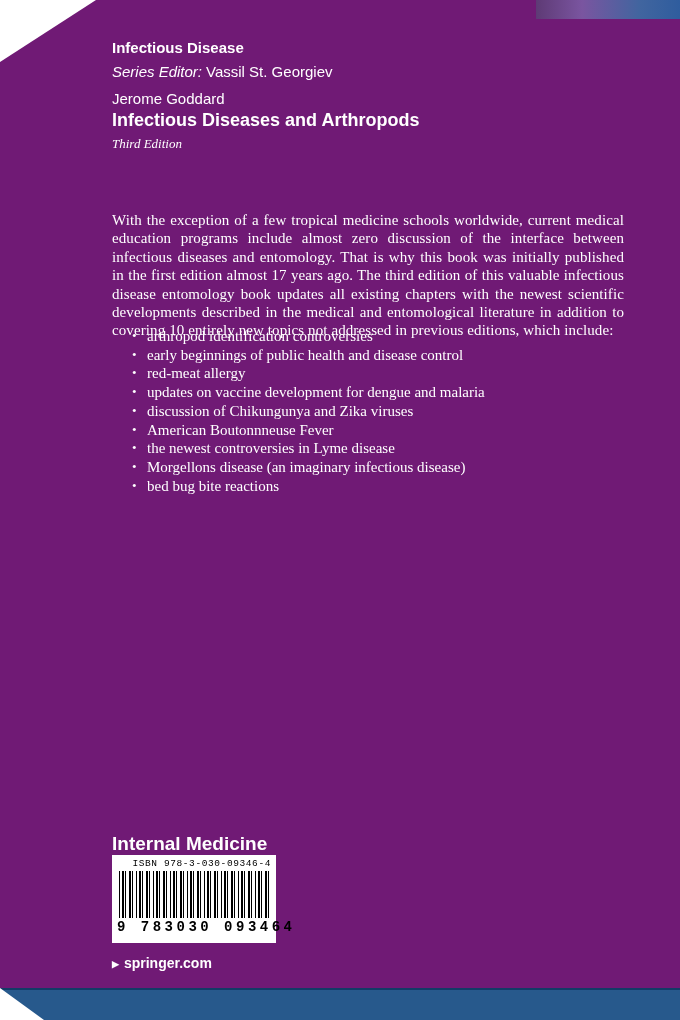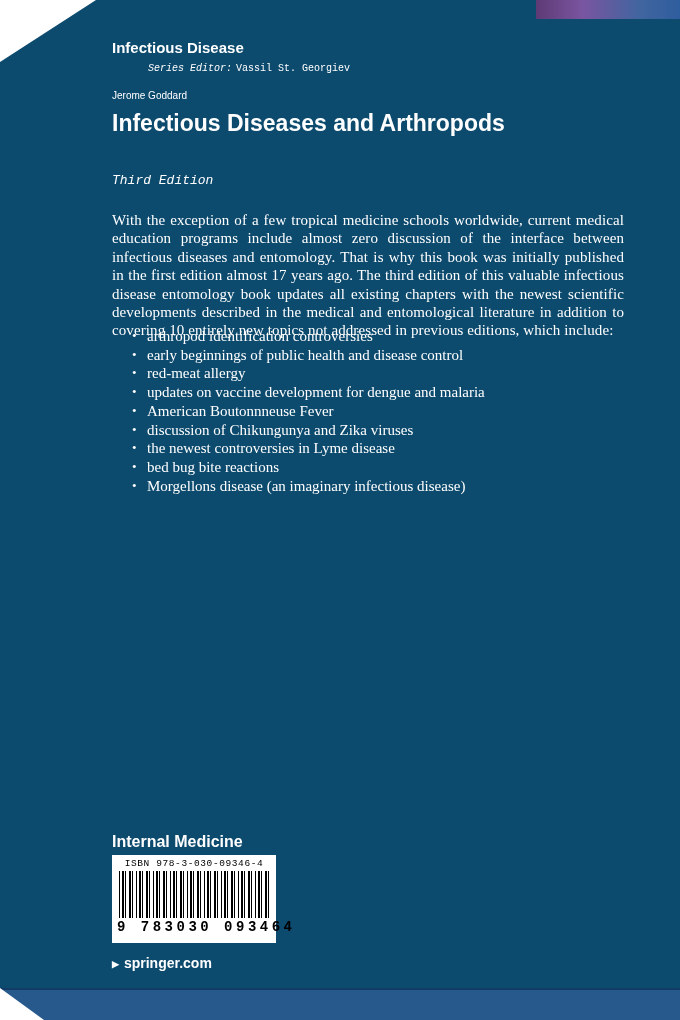--- a/index.html
+++ b/index.html
@@ -1,20 +1,20 @@
 <!DOCTYPE html>
 <html><head>
 <meta charset="utf-8">
 <style>
   * { margin:0; padding:0; box-sizing:border-box; }
   html,body { background:#e8e8e8; }
   .page {
     position:relative;
     width:680px; height:1020px;
-    background:#0c4a6e;
+    background:#701a75;
     overflow:hidden;
     color:#ffffff;
     font-family:"Liberation Serif", serif;
   }
   
   .corner-tl {
     position:absolute; top:0; left:0; width:96px; height:62px;
     background:#ffffff;
     clip-path:polygon(0 0, 100% 0, 0 100%);
   }
@@ -33,39 +33,38 @@
     border-top:2px solid #123c66;
   }
   
   .series-title {
     position:absolute; left:112px; top:39px;
     font-family:"Liberation Sans", sans-serif;
     font-weight:bold; font-size:15px;
   }
   .series-editor {
     position:absolute; left:112px; top:63px;
-    font-family:Liberation Mono, monospace;
-    font-size:10px;
-    margin-left:36px;
+    font-family:Liberation Sans, sans-serif;
+    font-size:15px;
   }
   .series-editor .label { font-style:italic; margin-right:4px; }
   .author {
     position:absolute; left:112px; top:90px;
     font-family:"Liberation Sans", sans-serif;
-    font-size:10px;
+    font-size:15px;
   }
   .book-title {
     position:absolute; left:112px; top:110px;
     font-family:"Liberation Sans", sans-serif;
-    font-weight:bold; font-size:23px;
+    font-weight:bold; font-size:18px;
   }
   .edition {
     position:absolute; left:112px; top:136px;
-    font-family:Liberation Mono, monospace;
-    font-style:italic; font-size:13px;margin-top:37px;
+    font-family:Liberation Serif, serif;
+    font-style:italic; font-size:13px;
   }
   
   .blurb {
     position:absolute; left:112px; top:187px; width:512px;
     font-size:15px; line-height:18.4px;
     text-align:justify;
     letter-spacing:0.1px;
     margin-top:24px;
   }
   
@@ -77,32 +76,32 @@
   .bullets li { position:relative; padding-left:17px; }
   .bullets li::before {
     content:"•";
     position:absolute; left:2px; top:0;
     font-size:13px;
   }
   
   .category {
     position:absolute; left:112px; top:833px;
     font-family:"Liberation Sans", sans-serif;
-    font-weight:bold; font-size:16px;
+    font-weight:bold; font-size:19px;
   }
   .barcode-box {
     position:absolute; left:112px; top:855px;
     width:164px; height:88px;
     background:#ffffff; color:#000000;
     padding:3px 5px 2px;
   }
   .isbn-label {
     font-family:"Liberation Mono", monospace;
     font-size:9.5px; letter-spacing:0.6px;
-    text-align:center; white-space:nowrap;
+    text-align:right; white-space:nowrap;
   }
   .bars {
     height:47px; margin:2px 2px 0;
     background:repeating-linear-gradient(90deg,
       #000 0 1px,  #fff 1px 3px,
       #000 3px 5px, #fff 5px 6px,
       #000 6px 7px, #fff 7px 10px,
       #000 10px 12px, #fff 12px 13px,
       #000 13px 14px, #fff 14px 17px);
   }
@@ -142,25 +141,25 @@
 
   <div class="edition">Third Edition</div>
 
   <div class="blurb">With the exception of a few tropical medicine schools worldwide, current medical education programs include almost zero discussion of the interface between infectious diseases and entomology. That is why this book was initially published in the first edition almost 17 years ago. The third edition of this valuable infectious disease entomology book updates all existing chapters with the newest scientific developments described in the medical and entomological literature in addition to covering 10 entirely new topics not addressed in previous editions, which include:</div>
 
   <ul class="bullets">
     <li>arthropod identification controversies</li>
     <li>early beginnings of public health and disease control</li>
     <li>red-meat allergy</li>
     <li>updates on vaccine development for dengue and malaria</li>
+    <li>discussion of Chikungunya and Zika viruses</li>
     <li>American Boutonnneuse Fever</li>
-    <li>discussion of Chikungunya and Zika viruses</li>
     <li>the newest controversies in Lyme disease</li>
+    <li>Morgellons disease (an imaginary infectious disease)</li>
     <li>bed bug bite reactions</li>
-    <li>Morgellons disease (an imaginary infectious disease)</li>
   </ul>
 
   <div class="category">Internal Medicine</div>
 
   <div class="barcode-box">
     <div class="isbn-label">ISBN 978-3-030-09346-4</div>
     <div class="bars"></div>
     <div class="isbn-number">9 783030 093464</div>
   </div>
 

